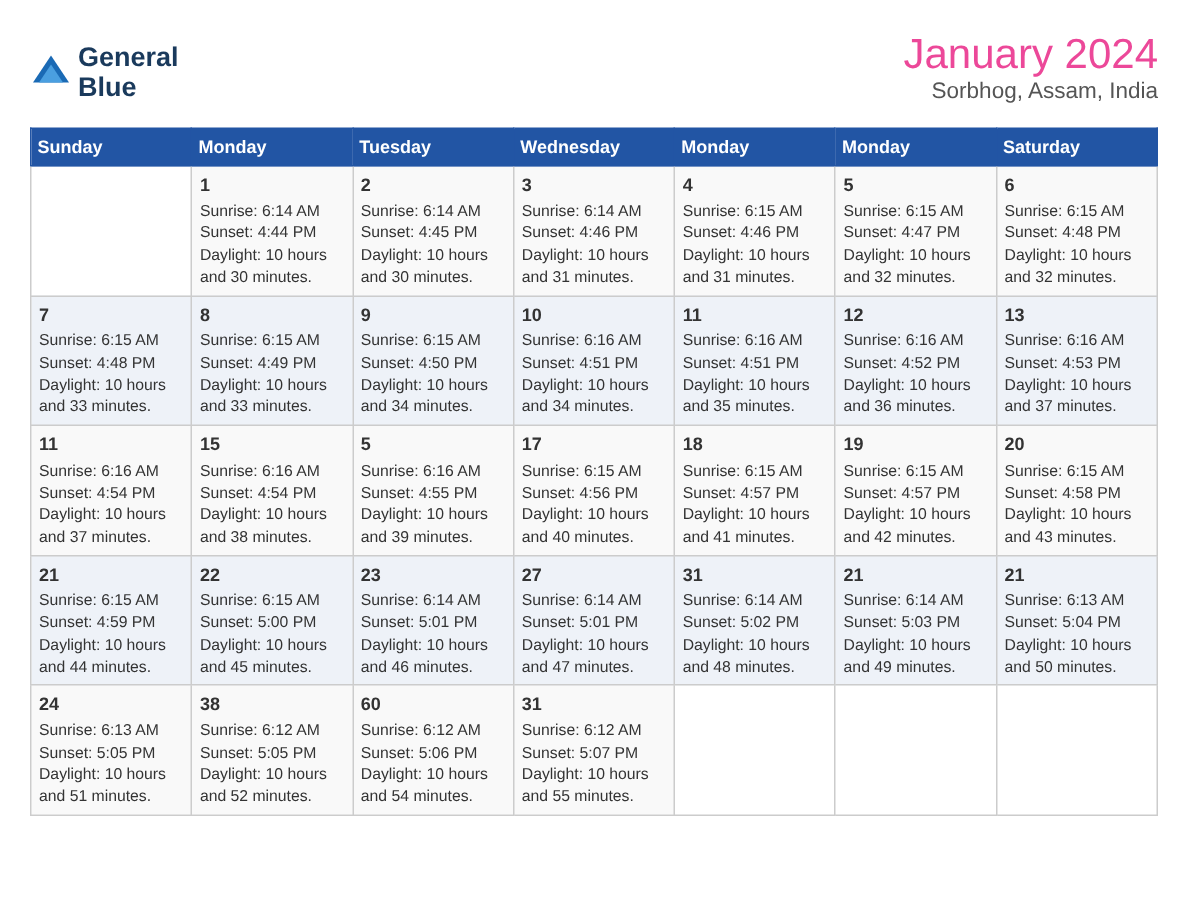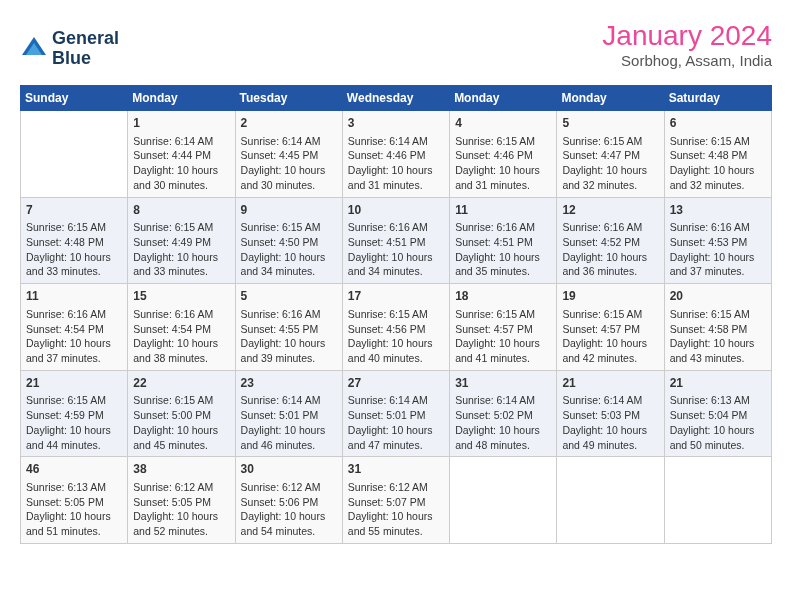--- a/index.html
+++ b/index.html
@@ -317,35 +317,35 @@
         <td>
           <span class="day-num">21</span>
           <div class="day-info" style="white-space: pre-line;">Sunrise: 6:13 AM
 Sunset: 5:04 PM
 Daylight: 10 hours
 and 50 minutes.</div>
         </td>
       </tr>
       <tr>
         <td>
-          <span class="day-num">46</span>
+          <span class="day-num">24</span>
           <div class="day-info" style="white-space: pre-line;">Sunrise: 6:13 AM
 Sunset: 5:05 PM
 Daylight: 10 hours
 and 51 minutes.</div>
         </td>
         <td>
           <span class="day-num">38</span>
           <div class="day-info" style="white-space: pre-line;">Sunrise: 6:12 AM
 Sunset: 5:05 PM
 Daylight: 10 hours
 and 52 minutes.</div>
         </td>
         <td>
-          <span class="day-num">30</span>
+          <span class="day-num">60</span>
           <div class="day-info" style="white-space: pre-line;">Sunrise: 6:12 AM
 Sunset: 5:06 PM
 Daylight: 10 hours
 and 54 minutes.</div>
         </td>
         <td>
           <span class="day-num">31</span>
           <div class="day-info" style="white-space: pre-line;">Sunrise: 6:12 AM
 Sunset: 5:07 PM
 Daylight: 10 hours

